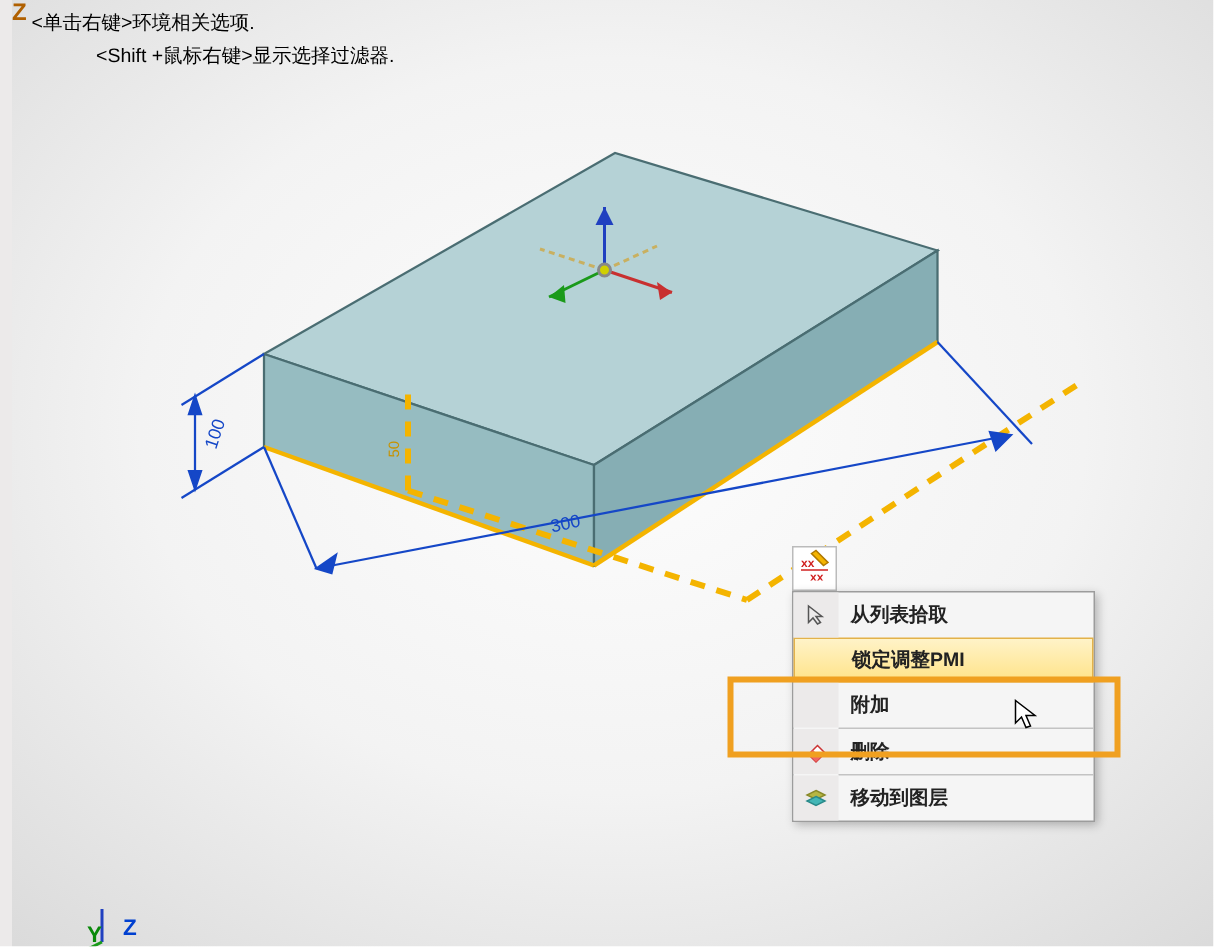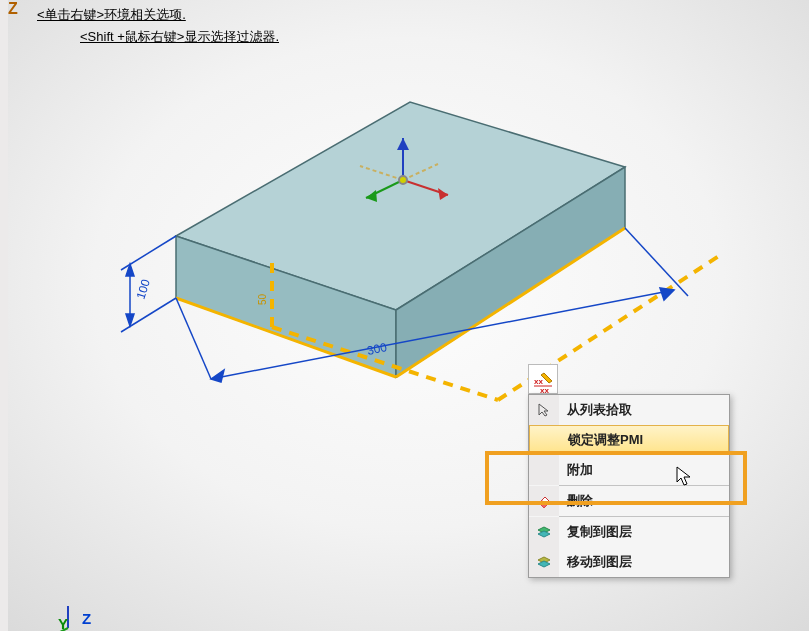--- a/index.html
+++ b/index.html
@@ -1,33 +1,33 @@
 <!DOCTYPE html>
 <html><head>
 <meta charset="utf-8">
 <style>
   html,body{margin:0;padding:0;width:809px;height:631px;font-family:"Microsoft YaHei","SimSun",sans-serif;font-size:13px;overflow:hidden;}
   .viewport{position:relative;width:809px;height:631px;
     background:radial-gradient(ellipse 900px 700px at 50% 45%, #fdfdfd 0%, #f3f3f3 35%, #d8d8d8 70%, #b8b8b8 100%);
     border-left:8px solid #eceaea;box-sizing:border-box;}
-  .hint{position:absolute;left:29px;color:#000;text-decoration:underline;}
+  .hint{position:absolute;left:13px;color:#000;}
   .hint1{top:6px;}
   .hint2{top:28px;margin-left:43px;}
   
   .ctx{position:absolute;left:520px;top:394px;width:200px;background:#f5f5f5;border:1px solid #9c9c9c;box-shadow:2px 2px 6px rgba(0,0,0,.25);}
   .ctx .row{display:flex;align-items:center;height:30px;cursor:default;}
   .ctx .ico-col{width:30px;display:flex;align-items:center;justify-content:center;background:#eceaea;height:100%;}
   .ctx .lbl{padding-left:8px;flex:1;color:#222;font-weight:bold;}
   .ctx .sep{height:1px;margin-left:30px;background:#c3c3c3;}
   .ctx .row.hl{background:linear-gradient(#fff3c8,#ffe389);border:1px solid #e3b24a;height:28px;align-items:center;}
   .ctx .row.hl .ico-col{background:transparent;}
   
   .orange-box{position:absolute;left:477px;top:451px;width:254px;height:46px;border:4px solid #f0a020;pointer-events:none;}
   
-  .tool-chip{position:absolute;left:520px;top:364px;width:28px;height:28px;background:#fff;border:1px solid #bbb;display:flex;align-items:flex-end;justify-content:center;}
+  .tool-chip{position:absolute;left:520px;top:364px;width:28px;height:28px;background:#fff;border:1px solid #bbb;display:flex;align-items:flex-start;justify-content:center;}
   
   .axis-lbl{position:absolute;font-weight:bold;font-size:15px;}
   .axis-y{left:50px;top:615px;color:#0a8a0a;}
   .axis-z{left:74px;top:610px;color:#0040d0;}
   .axis-top-z{left:395px;top:120px;color:#b06000;font-size:16px;font-weight:bold;}
   
   .cursor-img{position:absolute;left:668px;top:466px;pointer-events:none;}
   svg{display:block;}
 </style>
 </head>
@@ -130,29 +130,20 @@
             <polygon points="3,10 9,4 14,9 8,15" fill="#fff" stroke="#c33"></polygon>
             <polygon points="8,15 3,10 6,7 11,12" fill="#e66"></polygon>
           </svg>
         </div>
       <div class="lbl">删除</div>
     </div>
     <div class="sep"></div>
     <div class="row">
       <div class="ico-col">
           <svg width="16" height="16">
-            <polygon points="8,3 14,6 8,9 2,6" fill="#43b66f" stroke="#2a8a4e"></polygon>
-            <polygon points="8,7 14,10 8,13 2,10" fill="#43b6b6" stroke="#2a8a8a"></polygon>
-          </svg>
-        </div>
-      <div class="lbl">复制到图层</div>
-    </div>
-    <div class="row">
-      <div class="ico-col">
-          <svg width="16" height="16">
             <polygon points="8,3 14,6 8,9 2,6" fill="#b6b643" stroke="#8a8a2a"></polygon>
             <polygon points="8,7 14,10 8,13 2,10" fill="#43b6b6" stroke="#2a8a8a"></polygon>
           </svg>
         </div>
       <div class="lbl">移动到图层</div>
     </div>
   </div>
 
   <div class="orange-box"></div>
 

